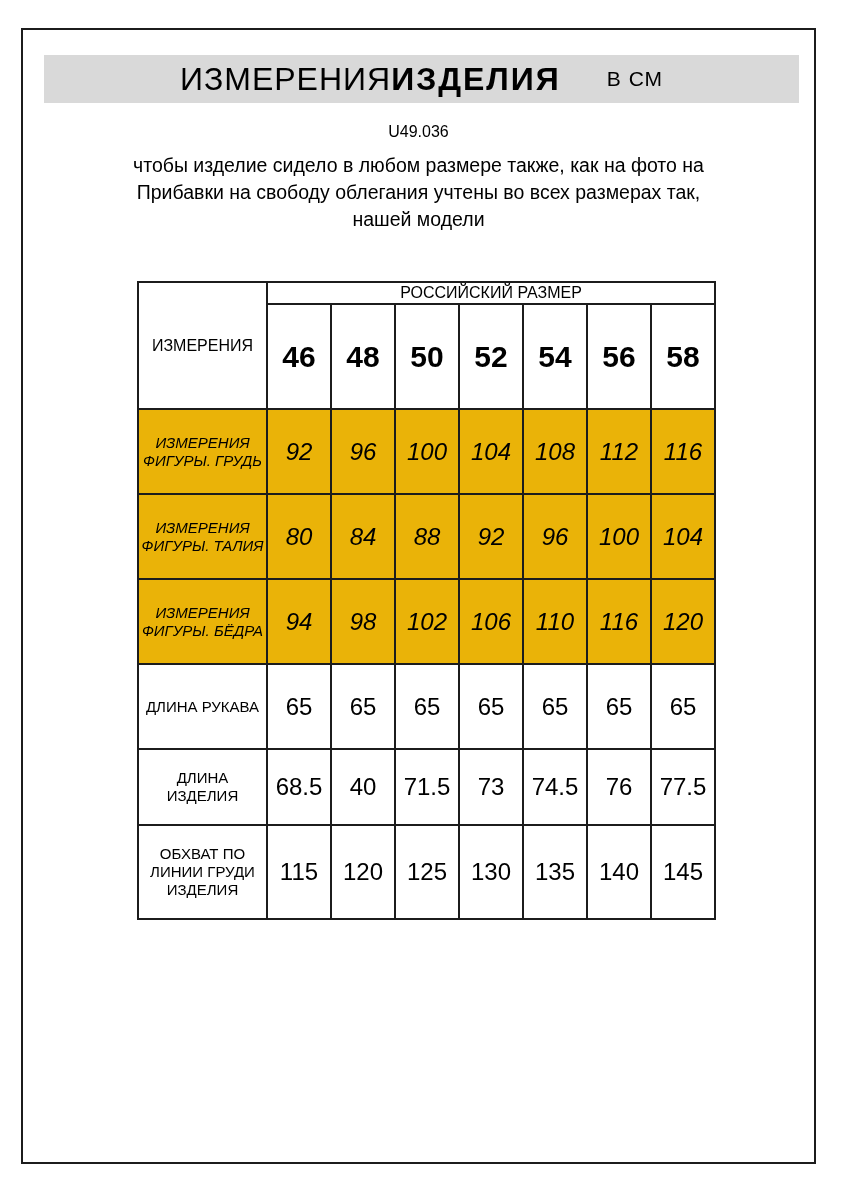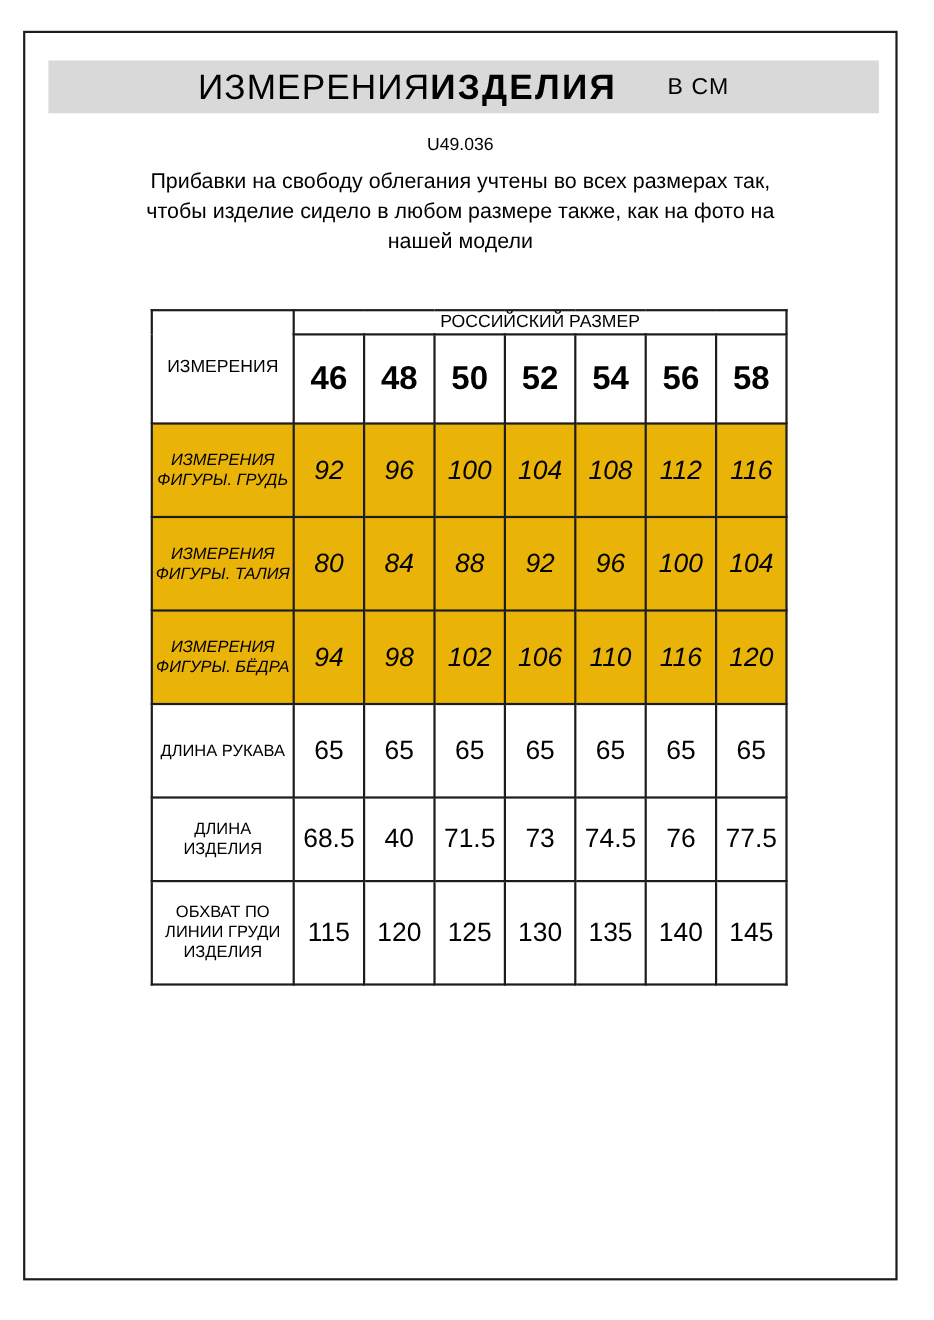--- a/index.html
+++ b/index.html
@@ -94,21 +94,21 @@
   th.corner-cell {
     font-size: 16px;
     font-weight: 400;
   }
   th.group-header {
     height: 22px;
     font-size: 16px;
     font-weight: 400;
   }
   th.size-cell {
-    height: 81px;
+    height: 105px;
     font-size: 30px;
     font-weight: 700;
   }
   tr.data-row td { height: 85px; }
   tr.row-short td { height: 76px; }
   tr.row-tall td { height: 94px; }
   tr.shaded td { background: #eab308; }
   td.label-cell {
     font-size: 15px;
     font-weight: 400;
@@ -136,22 +136,22 @@
 
     <div class="title-bar">
       <span class="title-regular">ИЗМЕРЕНИЯ</span>
       <span class="title-bold">ИЗДЕЛИЯ</span>
       <span class="title-units">В СМ</span>
     </div>
 
     <div class="article">U49.036</div>
 
     <div class="description">
+      <div>чтобы изделие сидело в любом размере также, как на фото на</div>
       <div>Прибавки на свободу облегания учтены во всех размерах так,</div>
-      <div>чтобы изделие сидело в любом размере также, как на фото на</div>
       <div>нашей модели</div>
     </div>
 
     <table class="size-table">
       <colgroup>
         <col class="col-label">
         <col class="col-size">
           <col class="col-size">
           <col class="col-size">
         <col class="col-size">

